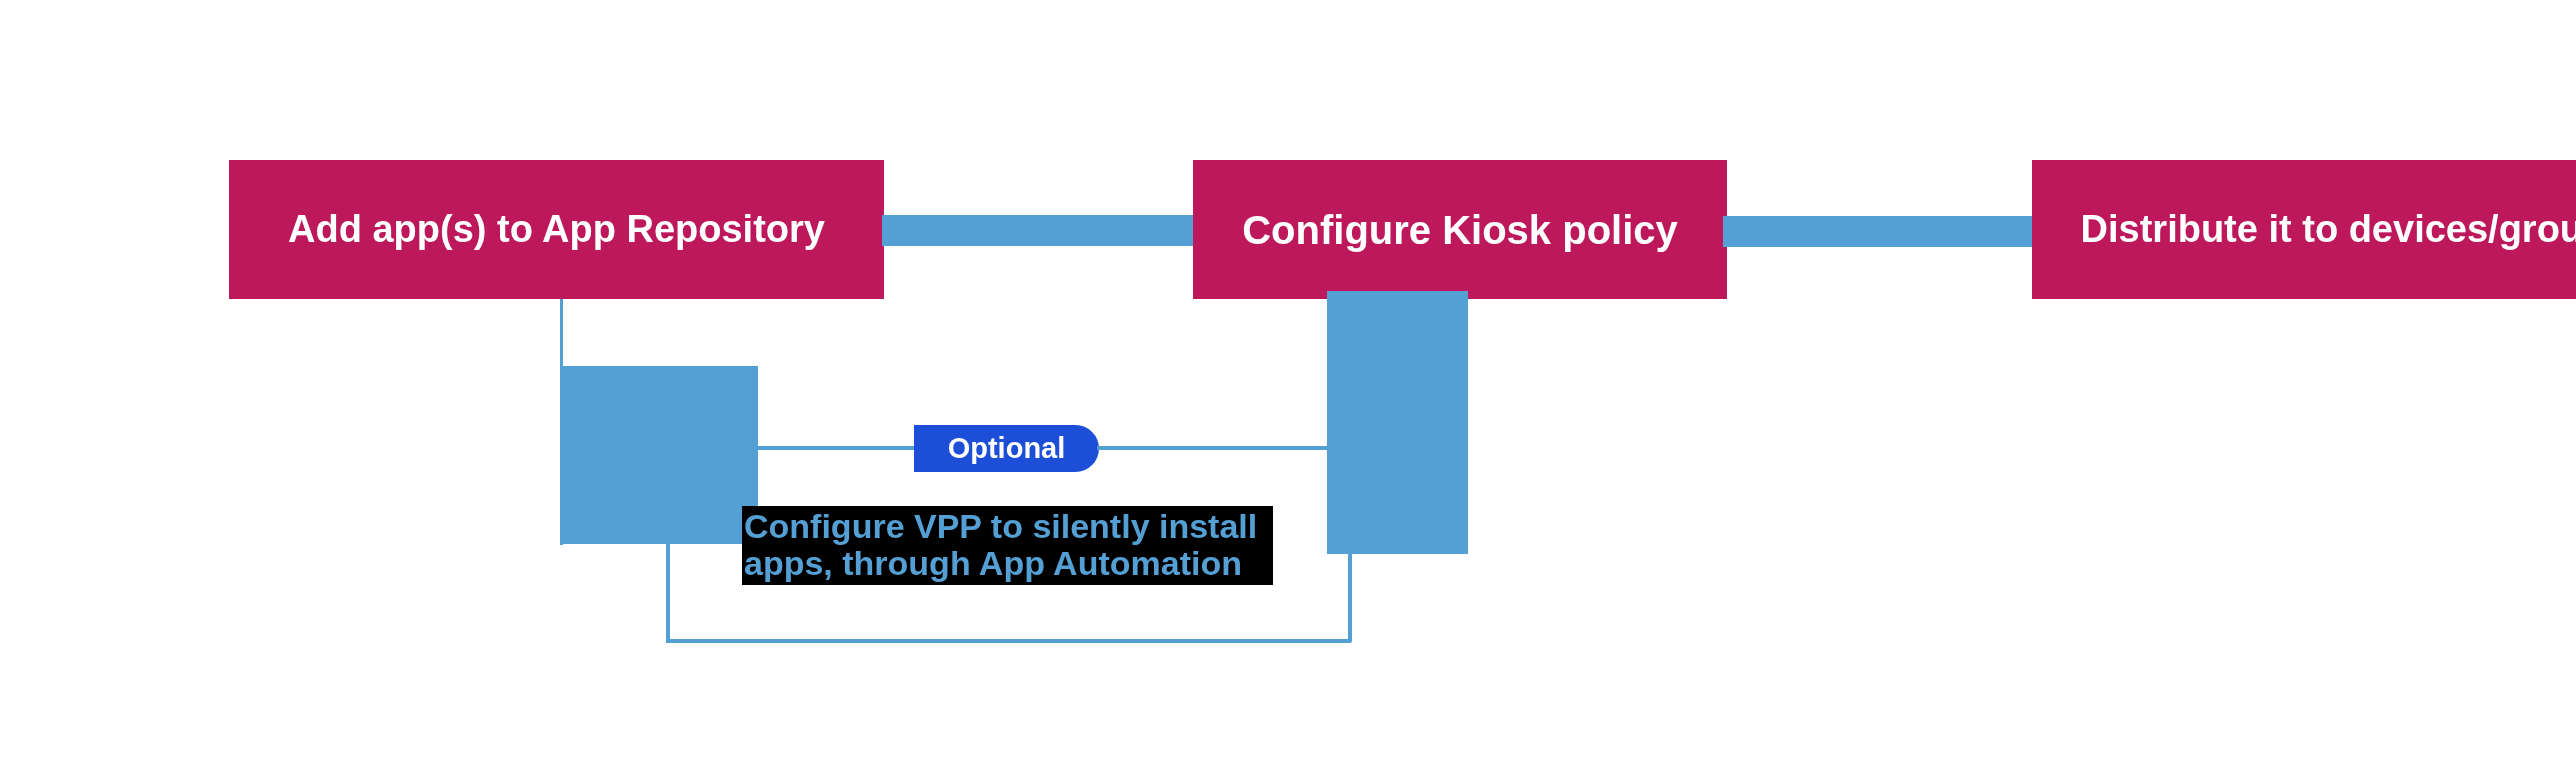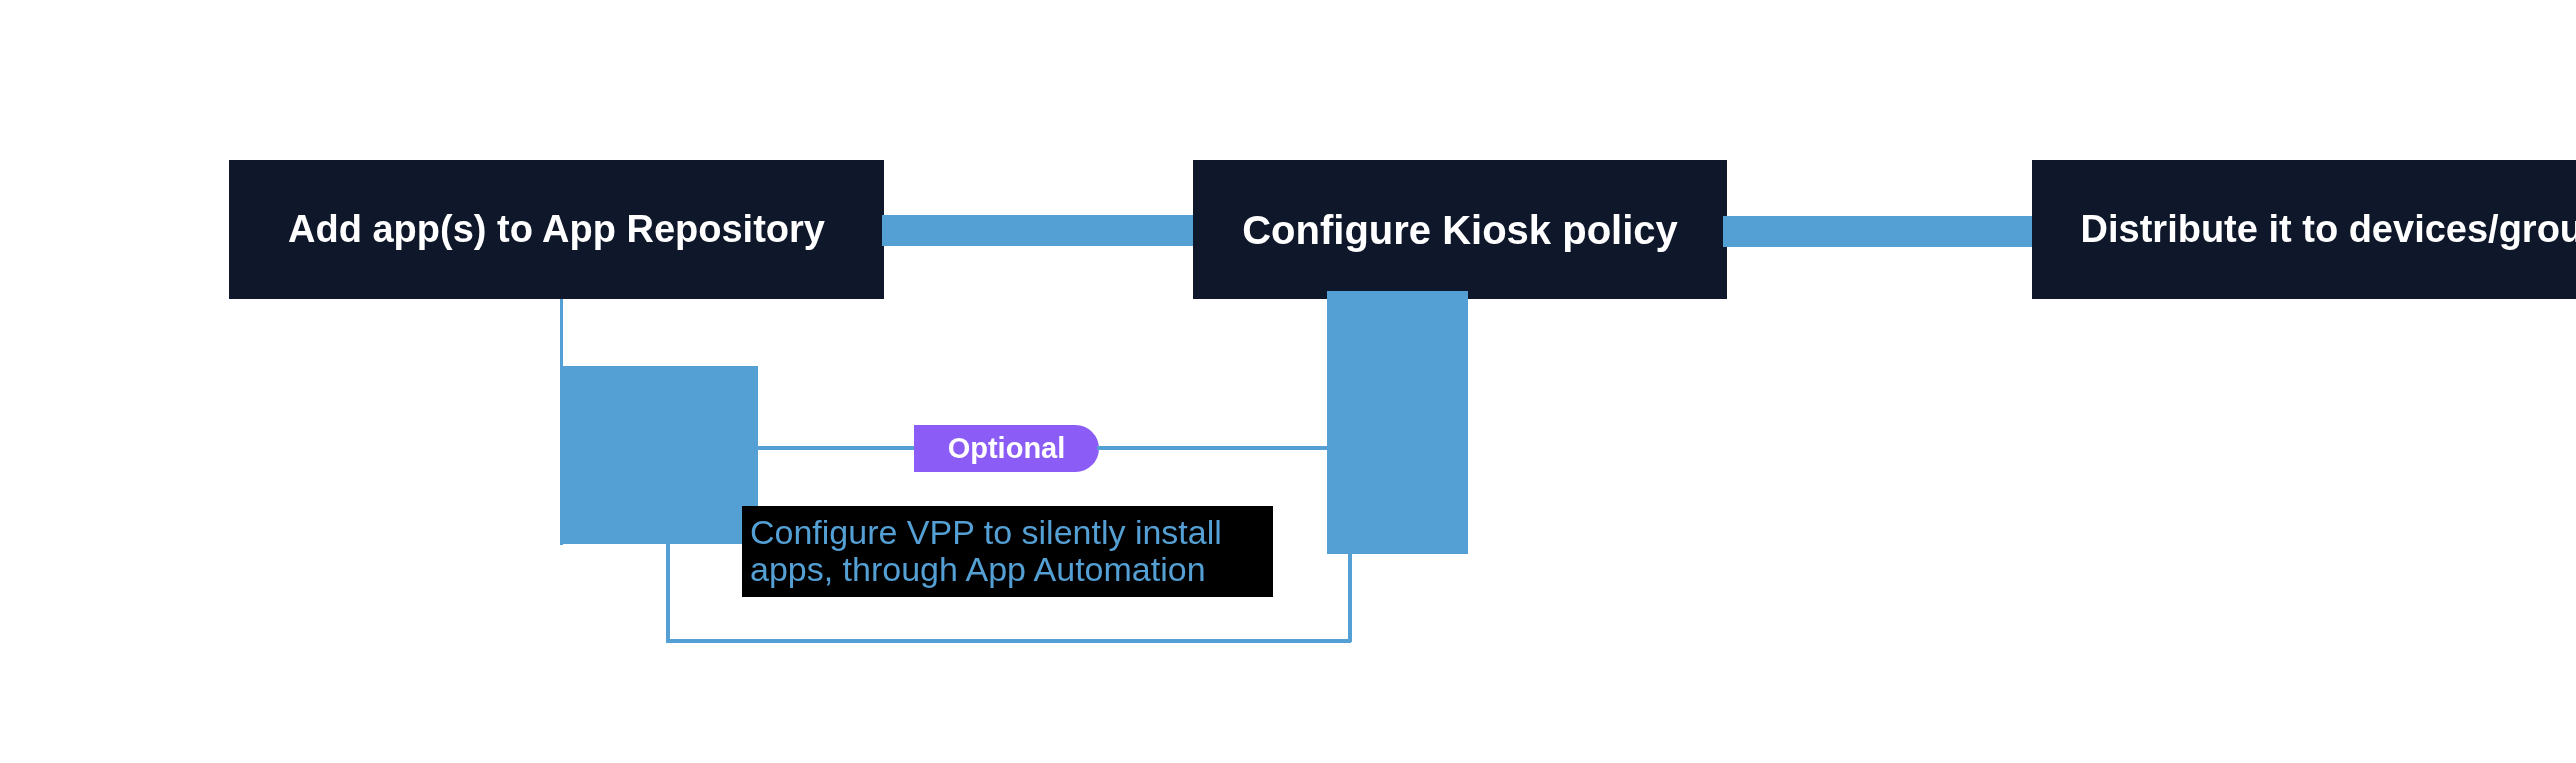--- a/index.html
+++ b/index.html
@@ -24,21 +24,21 @@
     display: flex;
     align-items: center;
     justify-content: center;
     text-align: center;
     color: #ffffff;
     font-weight: bold;
     line-height: 1.35;
     box-sizing: border-box;
     padding: 0 9.3px;
   }
-  .node-blue { background: #0f172a; }
+  .node-blue { background: #be185d; }
 
   #node-add-apps {
     left: 229px; top: 160px; width: 655px; height: 139px;
     font-size: 38px;
   }
   #node-kiosk-policy {
     left: 1193px; top: 160px; width: 534px; height: 139px;
     font-size: 40px;
   }
   #node-distribute {
@@ -86,21 +86,21 @@
   
   #line-optional-to-right {
     position: absolute;
     left: 1097px; top: 446px; width: 232px; height: 4.1px;
     background: #549FD3;
   }
   
   #optional-pill {
     position: absolute;
     left: 914px; top: 425px; width: 185px; height: 47px;
-    background: #8b5cf6;
+    background: #1d4ed8;
     border-radius: 0 24px 24px 0;
     display: flex;
     align-items: center;
     justify-content: center;
     color: #ffffff;
     font-weight: bold;
     font-size: 29px;
   }
 
   
@@ -119,26 +119,26 @@
     left: 666px; top: 542px; width: 3.6px; height: 100px;
     background: #549FD3;
   }
 
   
   #vpp-note {
     position: absolute;
     left: 742px; top: 506px; width: 531px;
     background: #000000;
     color: #549FD3;
-    font-weight: normal;
+    font-weight: bold;
     font-size: 34px;
     line-height: 1.1;
     text-align: left;
     box-sizing: border-box;
-    padding: 8px;
+    padding: 2px;
     white-space: pre-line;
   }
 </style>
 </head>
 <body>
 
 <div id="canvas">
 
   <div class="node node-blue" id="node-add-apps">Add app(s) to App Repository</div>
 

